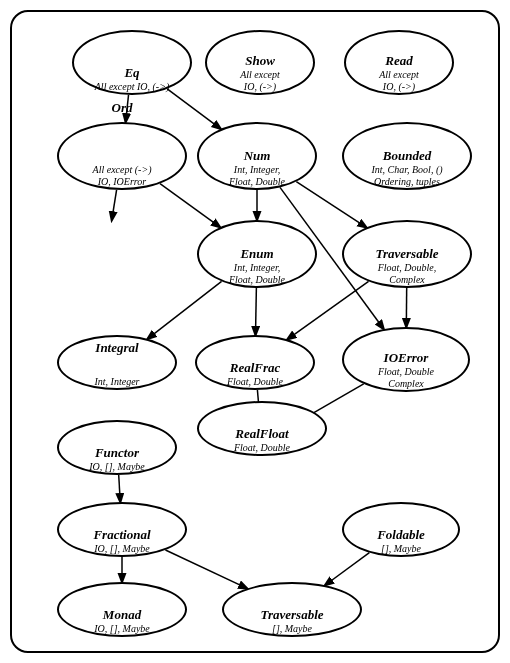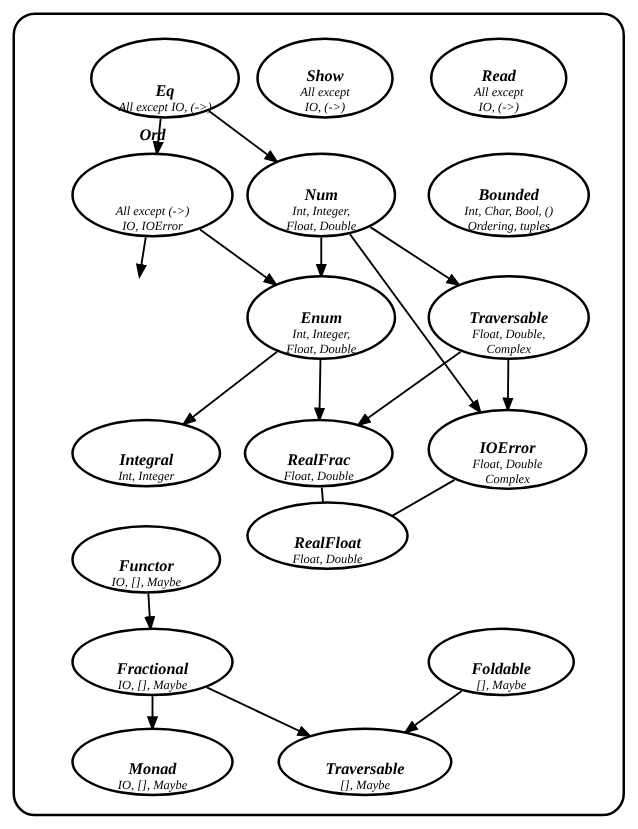--- a/index.html
+++ b/index.html
@@ -107,21 +107,21 @@
     <div class="node" style="left: 185px; top: 208px; width: 120px; height: 68px;">
       <span class="title">Enum</span>
       <span class="subtitle" style="white-space: pre-line;">Int, Integer,
 Float, Double</span>
     </div>
     <div class="node" style="left: 330px; top: 208px; width: 130px; height: 68px;">
       <span class="title">Traversable</span>
       <span class="subtitle" style="white-space: pre-line;">Float, Double,
 Complex</span>
     </div>
-    <div class="node" style="left: 45px; top: 323px; width: 120px; height: 55px;">
+    <div class="node" style="left: 45px; top: 323px; width: 120px; height: 55px; gap: 20px;">
       <span class="title">Integral</span>
       <span class="subtitle" style="white-space: pre-line;">Int, Integer</span>
     </div>
     <div class="node" style="left: 183px; top: 323px; width: 120px; height: 55px;">
       <span class="title">RealFrac</span>
       <span class="subtitle" style="white-space: pre-line;">Float, Double</span>
     </div>
     <div class="node" style="left: 330px; top: 315px; width: 128px; height: 65px;">
       <span class="title">IOError</span>
       <span class="subtitle" style="white-space: pre-line;">Float, Double

